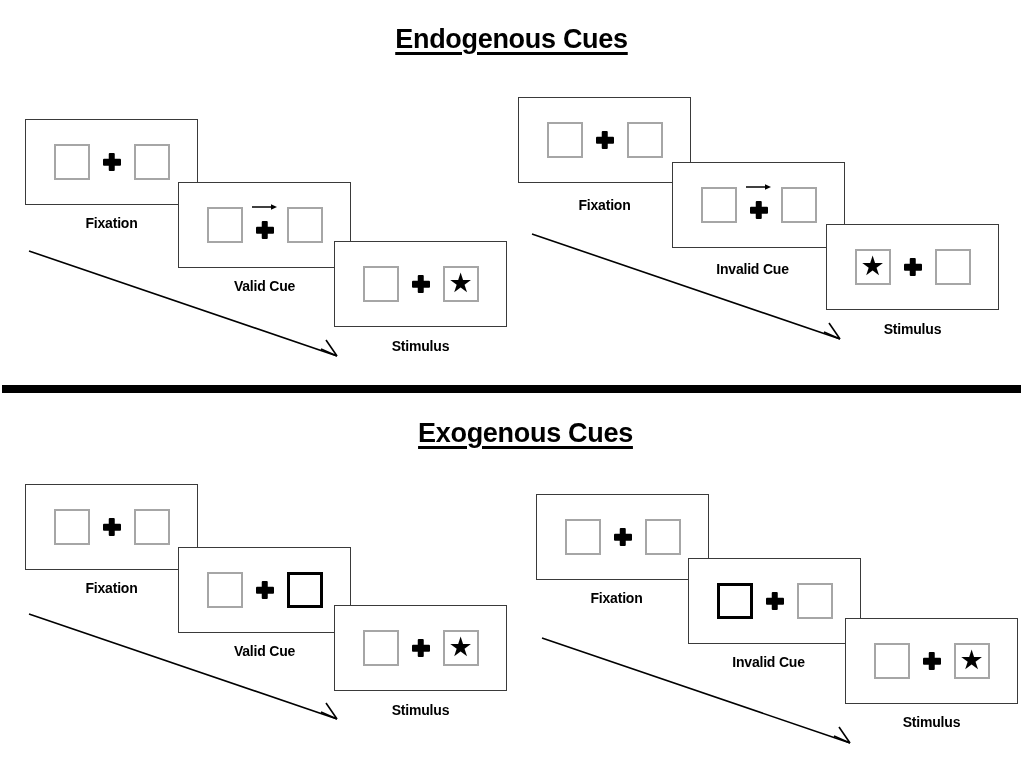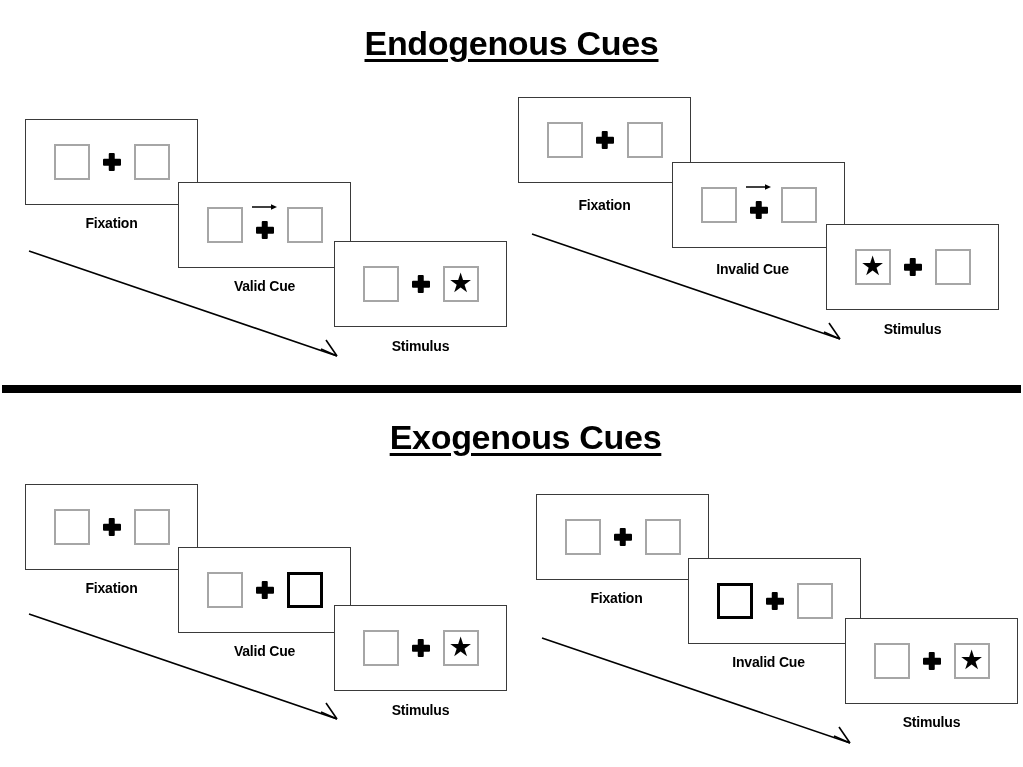--- a/index.html
+++ b/index.html
@@ -21,21 +21,21 @@
     left: 0;
     top: 0;
     width: 1023px;
   }
 
   .section-title {
     position: absolute;
     width: 1023px;
     text-align: center;
     font-weight: bold;
-    font-size: 34px;
+    font-size: 27px;
     letter-spacing: -0.3px;
     text-decoration: underline;
     text-underline-offset: 4px;
     text-decoration-thickness: 3px;
     white-space: nowrap;
   }
 
   .divider {
     position: absolute;
     background: #000000;

